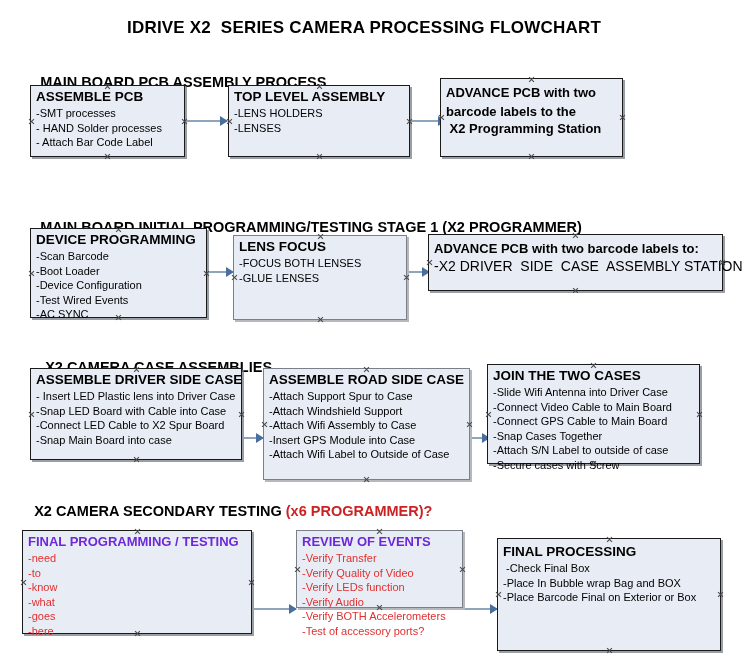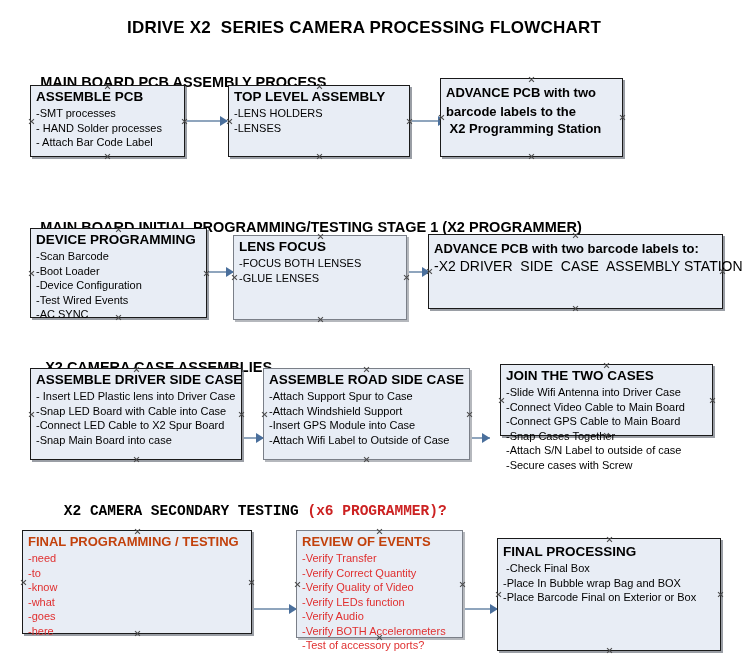--- a/index.html
+++ b/index.html
@@ -67,21 +67,21 @@
     line-height: 16px;
     white-space: pre;
     margin-bottom: 1px;
   }
   .fbox .bline {
     font-size: 11px;
     line-height: 14.5px;
     white-space: pre;
   }
   .fbox.boldbody .bline { font-weight: bold; font-size: 13px; line-height: 17.5px; }
-  .fbox.red .btitle { color: #c2410c; }
+  .fbox.red .btitle { color: #6d28d9; }
   .fbox.red .bline  { color: #e03030; }
 
   
   .xmark {
     position: absolute;
     width: 7px;
     height: 7px;
     margin-left: -3.5px;
     margin-top: -3.5px;
     pointer-events: none;
@@ -194,21 +194,21 @@
     </div>
     <span class="xmark" style="left:50%; top:0;"></span>
     <span class="xmark" style="left:50%; top:100%;"></span>
     <span class="xmark" style="left:0; top:50%;"></span>
     <span class="xmark" style="left:100%; top:50%;"></span>
   </div>
 
   <div class="conn" style="left:409px; top:271px; width:20px;"></div>
   <div class="arrowhead" style="left:422px; top:267px;"></div>
 
-  <div class="fbox boldbody" style="left:428px; top:234px; width:295px; height:75px;">
+  <div class="fbox boldbody" style="left:428px; top:234px; width:295px; height:57px;">
     <div class="inner" style="top:5px;">
       <div class="btitle" style="font-size:13px; line-height:17px;">ADVANCE PCB with two barcode labels to:</div>
       <div class="bline" style="font-weight:normal; font-size:14px;">-X2 DRIVER  SIDE  CASE  ASSEMBLY STATION</div>
     </div>
     <span class="xmark" style="left:50%; top:0;"></span>
     <span class="xmark" style="left:50%; top:100%;"></span>
     <span class="xmark" style="left:0; top:50%;"></span>
     <span class="xmark" style="left:100%; top:50%;"></span>
   </div>
 
@@ -226,54 +226,55 @@
     </div>
     <span class="xmark" style="left:50%; top:0;"></span>
     <span class="xmark" style="left:50%; top:100%;"></span>
     <span class="xmark" style="left:0; top:50%;"></span>
     <span class="xmark" style="left:100%; top:50%;"></span>
   </div>
 
   <div class="conn" style="left:244px; top:437px; width:20px;"></div>
   <div class="arrowhead" style="left:256px; top:433px;"></div>
 
-  <div class="fbox grayframe" style="left:263px; top:368px; width:207px; height:92px;">
+  <div class="fbox grayframe" style="left:263px; top:368px; width:207px; height:112px;">
     <div class="inner">
       <div class="btitle">ASSEMBLE ROAD SIDE CASE</div>
       <div class="bline">-Attach Support Spur to Case</div>
       <div class="bline">-Attach Windshield Support</div>
+      <div class="bline">-Attach Wifi Assembly to Case</div>
       <div class="bline">-Insert GPS Module into Case</div>
       <div class="bline">-Attach Wifi Label to Outside of Case</div>
     </div>
     <span class="xmark" style="left:50%; top:0;"></span>
     <span class="xmark" style="left:50%; top:100%;"></span>
     <span class="xmark" style="left:0; top:50%;"></span>
     <span class="xmark" style="left:100%; top:50%;"></span>
   </div>
 
   <div class="conn" style="left:472px; top:437px; width:18px;"></div>
   <div class="arrowhead" style="left:482px; top:433px;"></div>
 
-  <div class="fbox" style="left:500px; top:364px; width:213px; height:72px;">
+  <div class="fbox" style="left:487px; top:364px; width:213px; height:100px;">
     <div class="inner">
       <div class="btitle">JOIN THE TWO CASES</div>
       <div class="bline">-Slide Wifi Antenna into Driver Case</div>
       <div class="bline">-Connect Video Cable to Main Board</div>
       <div class="bline">-Connect GPS Cable to Main Board</div>
       <div class="bline">-Snap Cases Together</div>
       <div class="bline">-Attach S/N Label to outside of case</div>
       <div class="bline">-Secure cases with Screw</div>
     </div>
     <span class="xmark" style="left:50%; top:0;"></span>
     <span class="xmark" style="left:50%; top:100%;"></span>
     <span class="xmark" style="left:0; top:50%;"></span>
     <span class="xmark" style="left:100%; top:50%;"></span>
   </div>
 
-  <div class="section-title" style="left:29px; top:487px;font-family:Liberation Mono, monospace;">
+  <div class="section-title" style="left:18px; top:487px;">
     <span>X2 CAMERA SECONDARY TESTING </span><span class="red">(x6 PROGRAMMER)?</span>
   </div>
 
   <div class="fbox red" style="left:22px; top:530px; width:230px; height:104px;">
     <div class="inner">
       <div class="btitle" style="font-size:13px;">FINAL PROGRAMMING / TESTING</div>
       <div class="bline">-need</div>
       <div class="bline">-to</div>
       <div class="bline">-know</div>
       <div class="bline">-what</div>
@@ -282,25 +283,24 @@
     </div>
     <span class="xmark" style="left:50%; top:0;"></span>
     <span class="xmark" style="left:50%; top:100%;"></span>
     <span class="xmark" style="left:0; top:50%;"></span>
     <span class="xmark" style="left:100%; top:50%;"></span>
   </div>
 
   <div class="conn" style="left:254px; top:608px; width:42px;"></div>
   <div class="arrowhead" style="left:289px; top:604px;"></div>
 
-  <div class="fbox red grayframe" style="left:296px; top:530px; width:167px; height:108px;">
+  <div class="fbox red grayframe" style="left:296px; top:530px; width:167px; height:78px;">
     <div class="inner">
       <div class="btitle" style="font-size:13px;">REVIEW OF EVENTS</div>
       <div class="bline">-Verify Transfer</div>
-      <div class="bline">-Verify Correct Quantity</div>
       <div class="bline">-Verify Quality of Video</div>
       <div class="bline">-Verify LEDs function</div>
       <div class="bline">-Verify Audio</div>
       <div class="bline">-Verify BOTH Accelerometers</div>
       <div class="bline">-Test of accessory ports?</div>
     </div>
     <span class="xmark" style="left:50%; top:0;"></span>
     <span class="xmark" style="left:50%; top:100%;"></span>
     <span class="xmark" style="left:0; top:50%;"></span>
     <span class="xmark" style="left:100%; top:50%;"></span>

